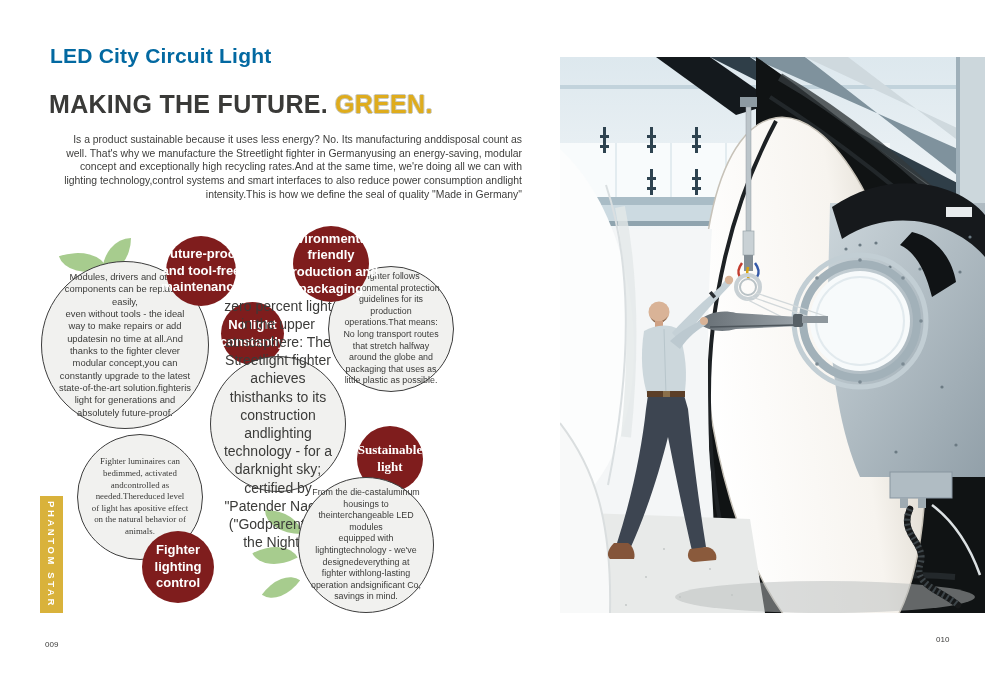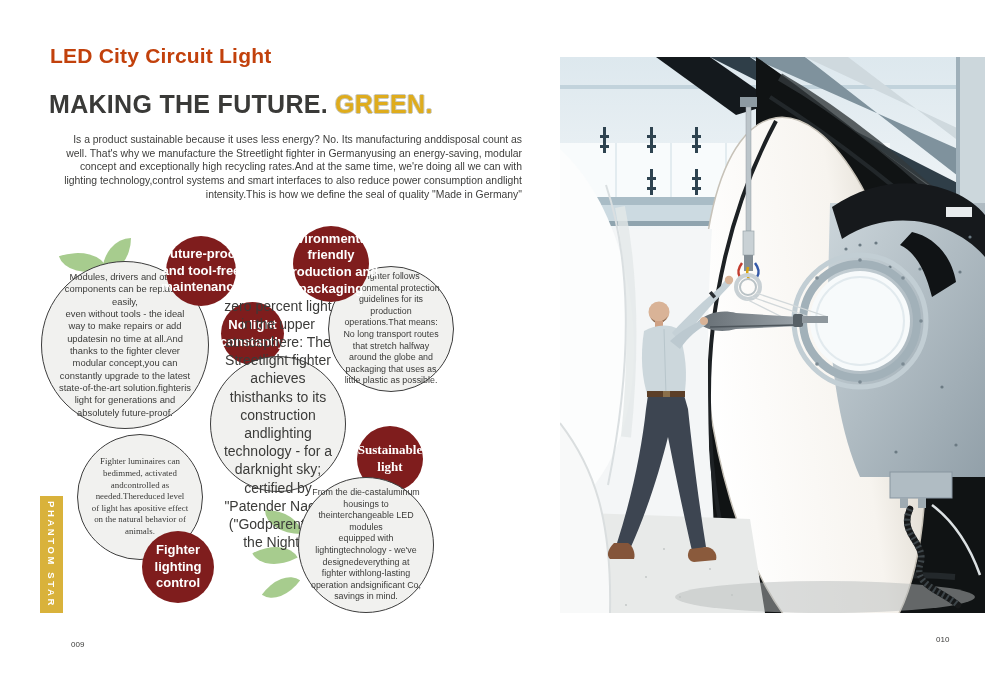--- a/index.html
+++ b/index.html
@@ -2,21 +2,21 @@
 <html><head>
 <meta charset="utf-8">
 <style>
   html,body { margin:0; padding:0; }
   body {
     width:1000px; height:683px; position:relative; overflow:hidden;
     background:#ffffff; font-family:"Liberation Sans", sans-serif;
   }
   .title {
     position:absolute; left:50px; top:44px;
-    font-size:21px; font-weight:bold; color:#c2410c; letter-spacing:0.2px;
+    font-size:21px; font-weight:bold; color:#0369a1; letter-spacing:0.2px;
   }
   .headline {
     position:absolute; left:49px; top:90px;
     font-size:25px; font-weight:bold; color:#3a3a38; letter-spacing:0.3px;
   }
   .headline .accent {
     color:#DFAC1C; margin-left:7px;
     text-shadow:1px 0 0 #c9c9bd,-1px 0 0 #c9c9bd,0 1px 0 #c9c9bd,0 -1px 0 #c9c9bd;
   }
   .intro {
@@ -50,21 +50,21 @@
   #leaf5 { left:264px; top:576px; width:34px; height:23px; transform:rotate(-55deg); }
   .side-tab {
     position:absolute; left:40px; top:496px; width:23px; height:117px;
     background:#D9B23B; display:flex; align-items:center; justify-content:center;
   }
   .side-tab span {
     writing-mode:vertical-rl; color:#ffffff; font-weight:bold;
     font-size:9.5px; letter-spacing:2.6px;
   }
   .pagenum { position:absolute; font-size:8px; color:#3c3c3a; }
-  #pn-left  { left:45px;  top:640px;margin-left:26px; }
+  #pn-left  { left:45px;  top:640px; }
   #pn-right { left:936px; top:635px; }
   .photo { position:absolute; left:560px; top:57px; width:425px; height:556px; }
   .photo svg { display:block; width:100%; height:100%; }
 </style>
 </head>
 <body>
 
 <div class="title">LED City Circuit Light</div>
 
 <div class="headline">

